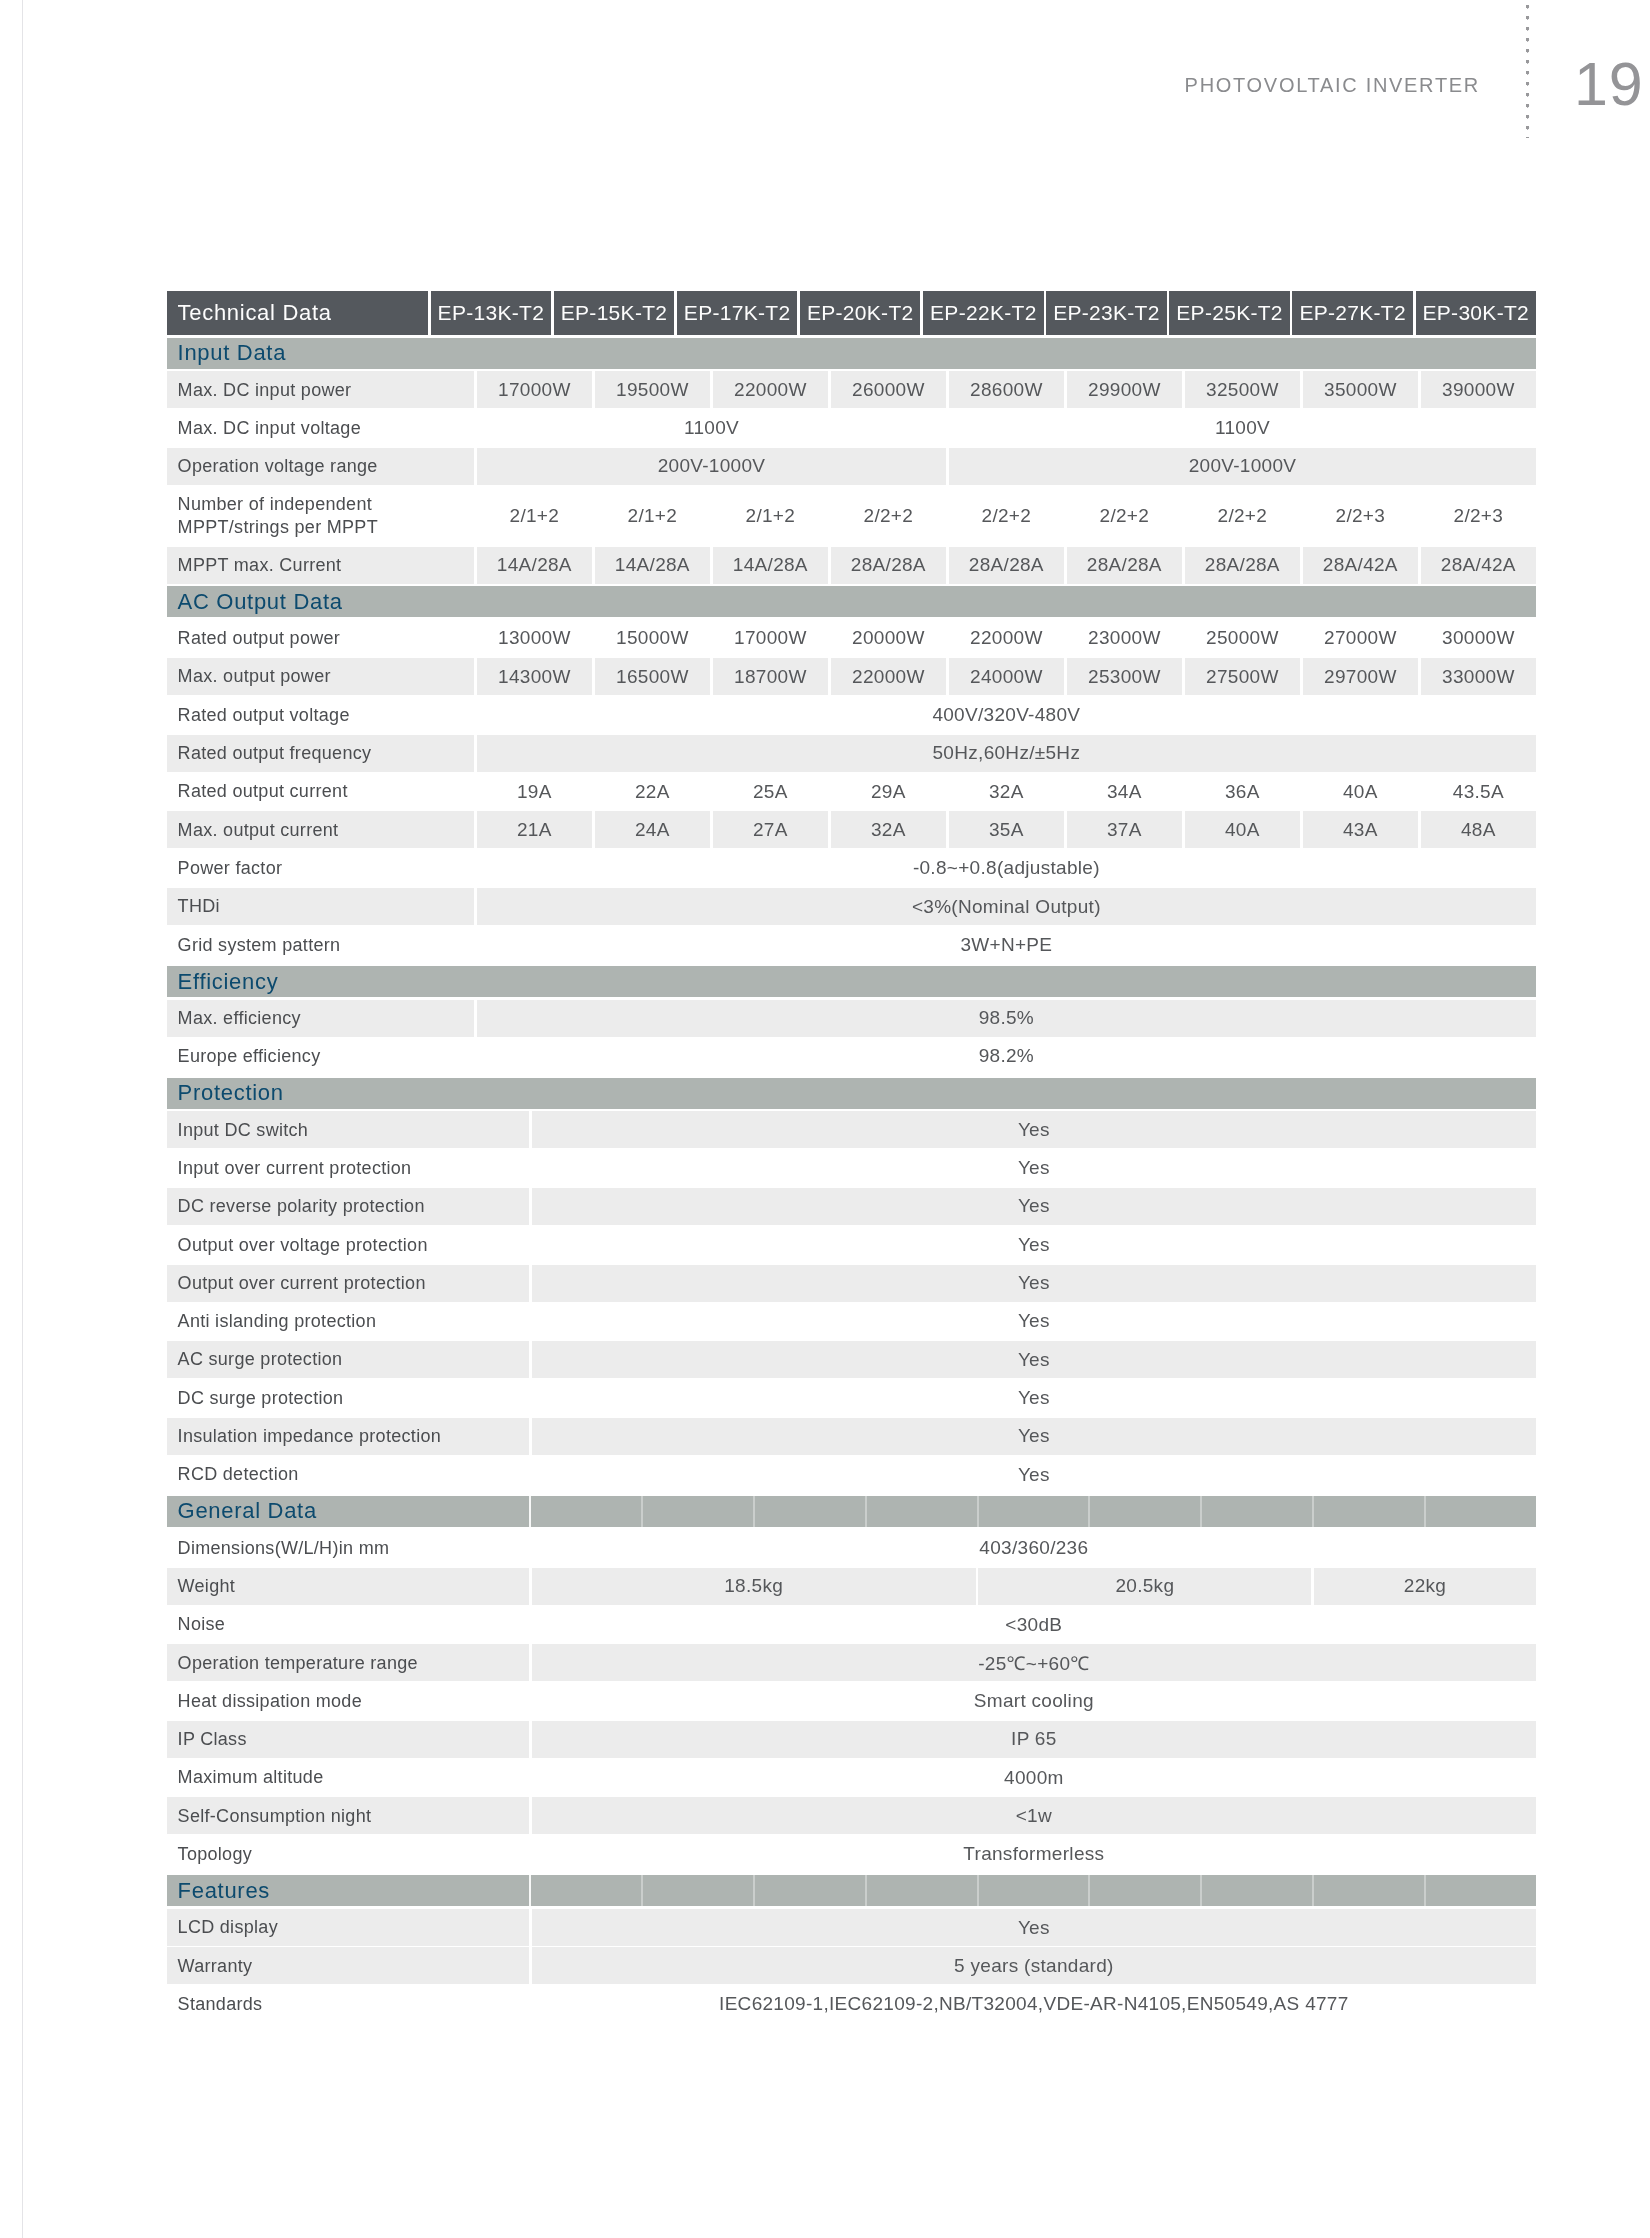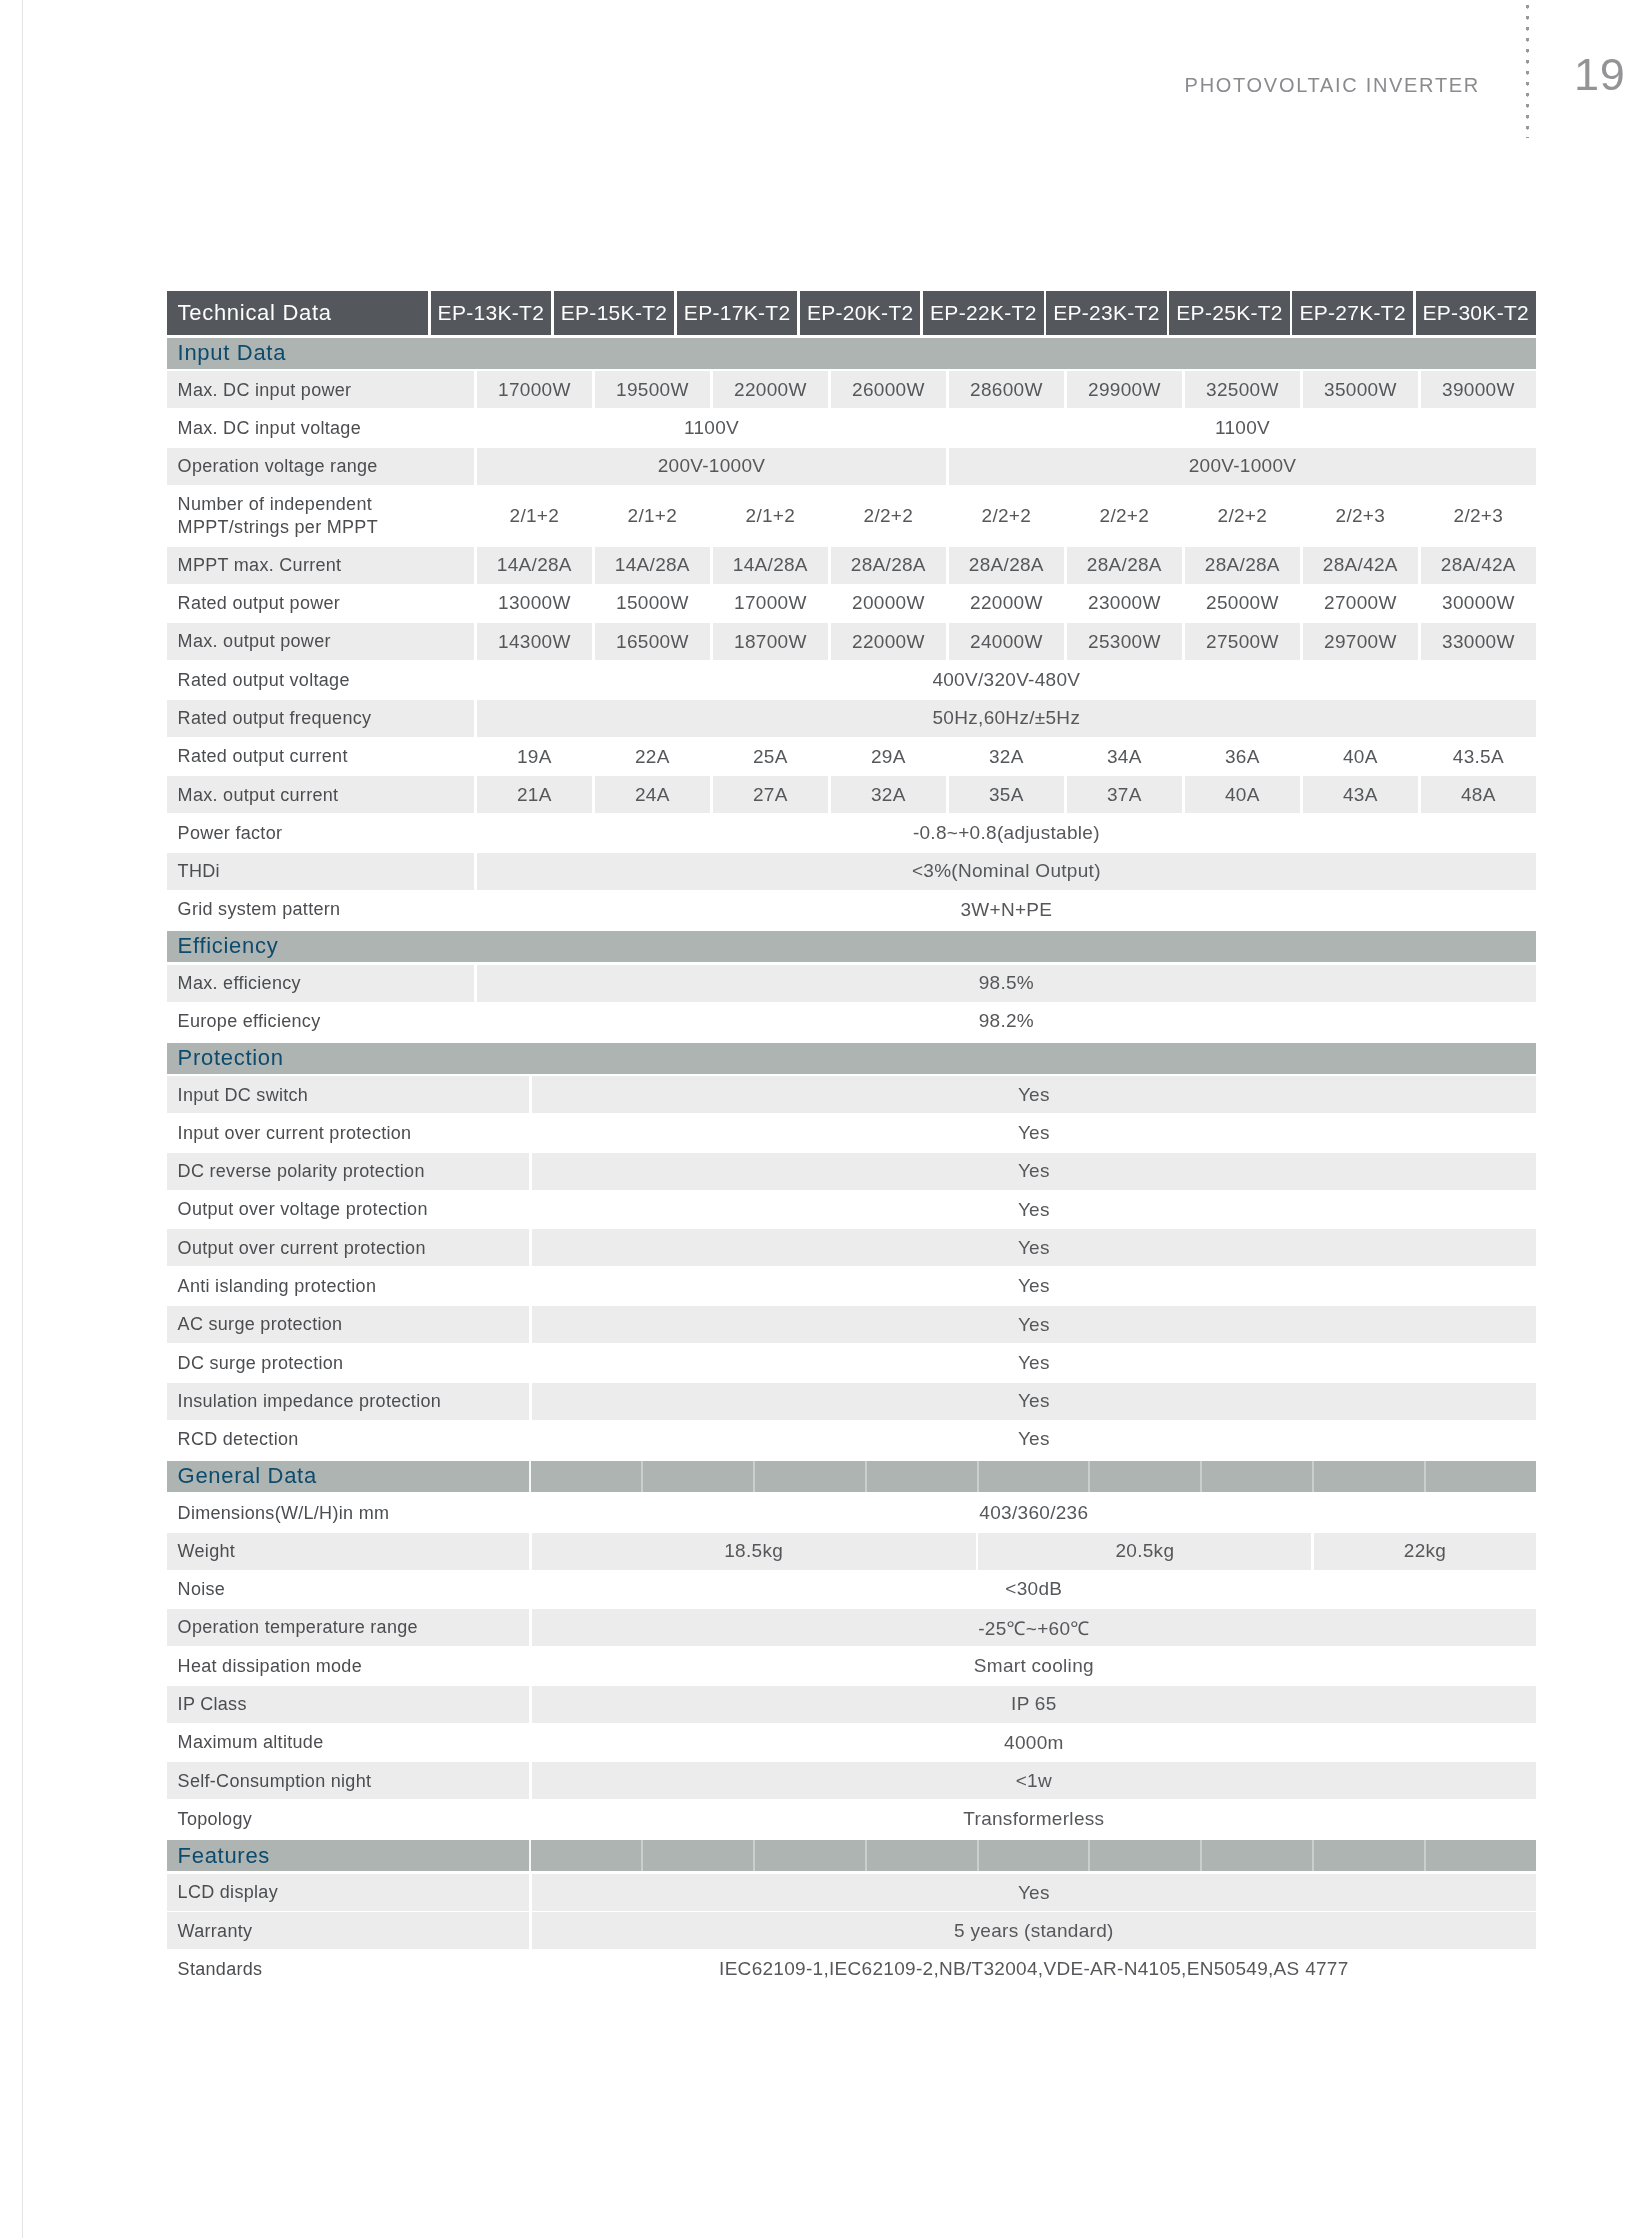--- a/index.html
+++ b/index.html
@@ -21,21 +21,21 @@
     font-size:20px;letter-spacing:1.7px;color:#8a8b8e;font-weight:300;
     white-space:nowrap;
   }
   .dotted-rule{
     position:absolute;left:1525px;top:4px;width:5.3px;height:134px;
     background-image:radial-gradient(circle at 2.7px 2.7px,#98989b 1.7px,rgba(0,0,0,0) 2.1px);
     background-size:5.3px 11px;background-repeat:repeat-y;
   }
   .page-number{
     position:absolute;left:1574px;top:49px;
-    font-size:45px;font-weight:300;color:#949497;letter-spacing:0.7px;
+    font-size:61px;font-weight:300;color:#949497;letter-spacing:0.7px;
   }
 
   
   .spec-table{
     position:absolute;left:167px;top:291px;width:1369px;
   }
   .thead-row{
     display:flex;gap:2.7px;height:44px;margin-bottom:2.7px;
   }
   .th-label{
@@ -157,20 +157,23 @@
           <div class="cell shaded">14A/28A</div>
           <div class="cell shaded">14A/28A</div>
           <div class="cell shaded">28A/28A</div>
           <div class="cell shaded">28A/28A</div>
           <div class="cell shaded">28A/28A</div>
           <div class="cell shaded">28A/28A</div>
           <div class="cell shaded">28A/42A</div>
           <div class="cell shaded">28A/42A</div>
         </div>
       </div>
+      <div class="band">
+        <div class="band-title">AC Output Data</div>
+      </div>
       <div class="row">
         <div class="label">Rated output power</div>
         <div class="values">
           <div class="cell">13000W</div>
           <div class="cell">15000W</div>
           <div class="cell">17000W</div>
           <div class="cell">20000W</div>
           <div class="cell">22000W</div>
           <div class="cell">23000W</div>
           <div class="cell">25000W</div>

